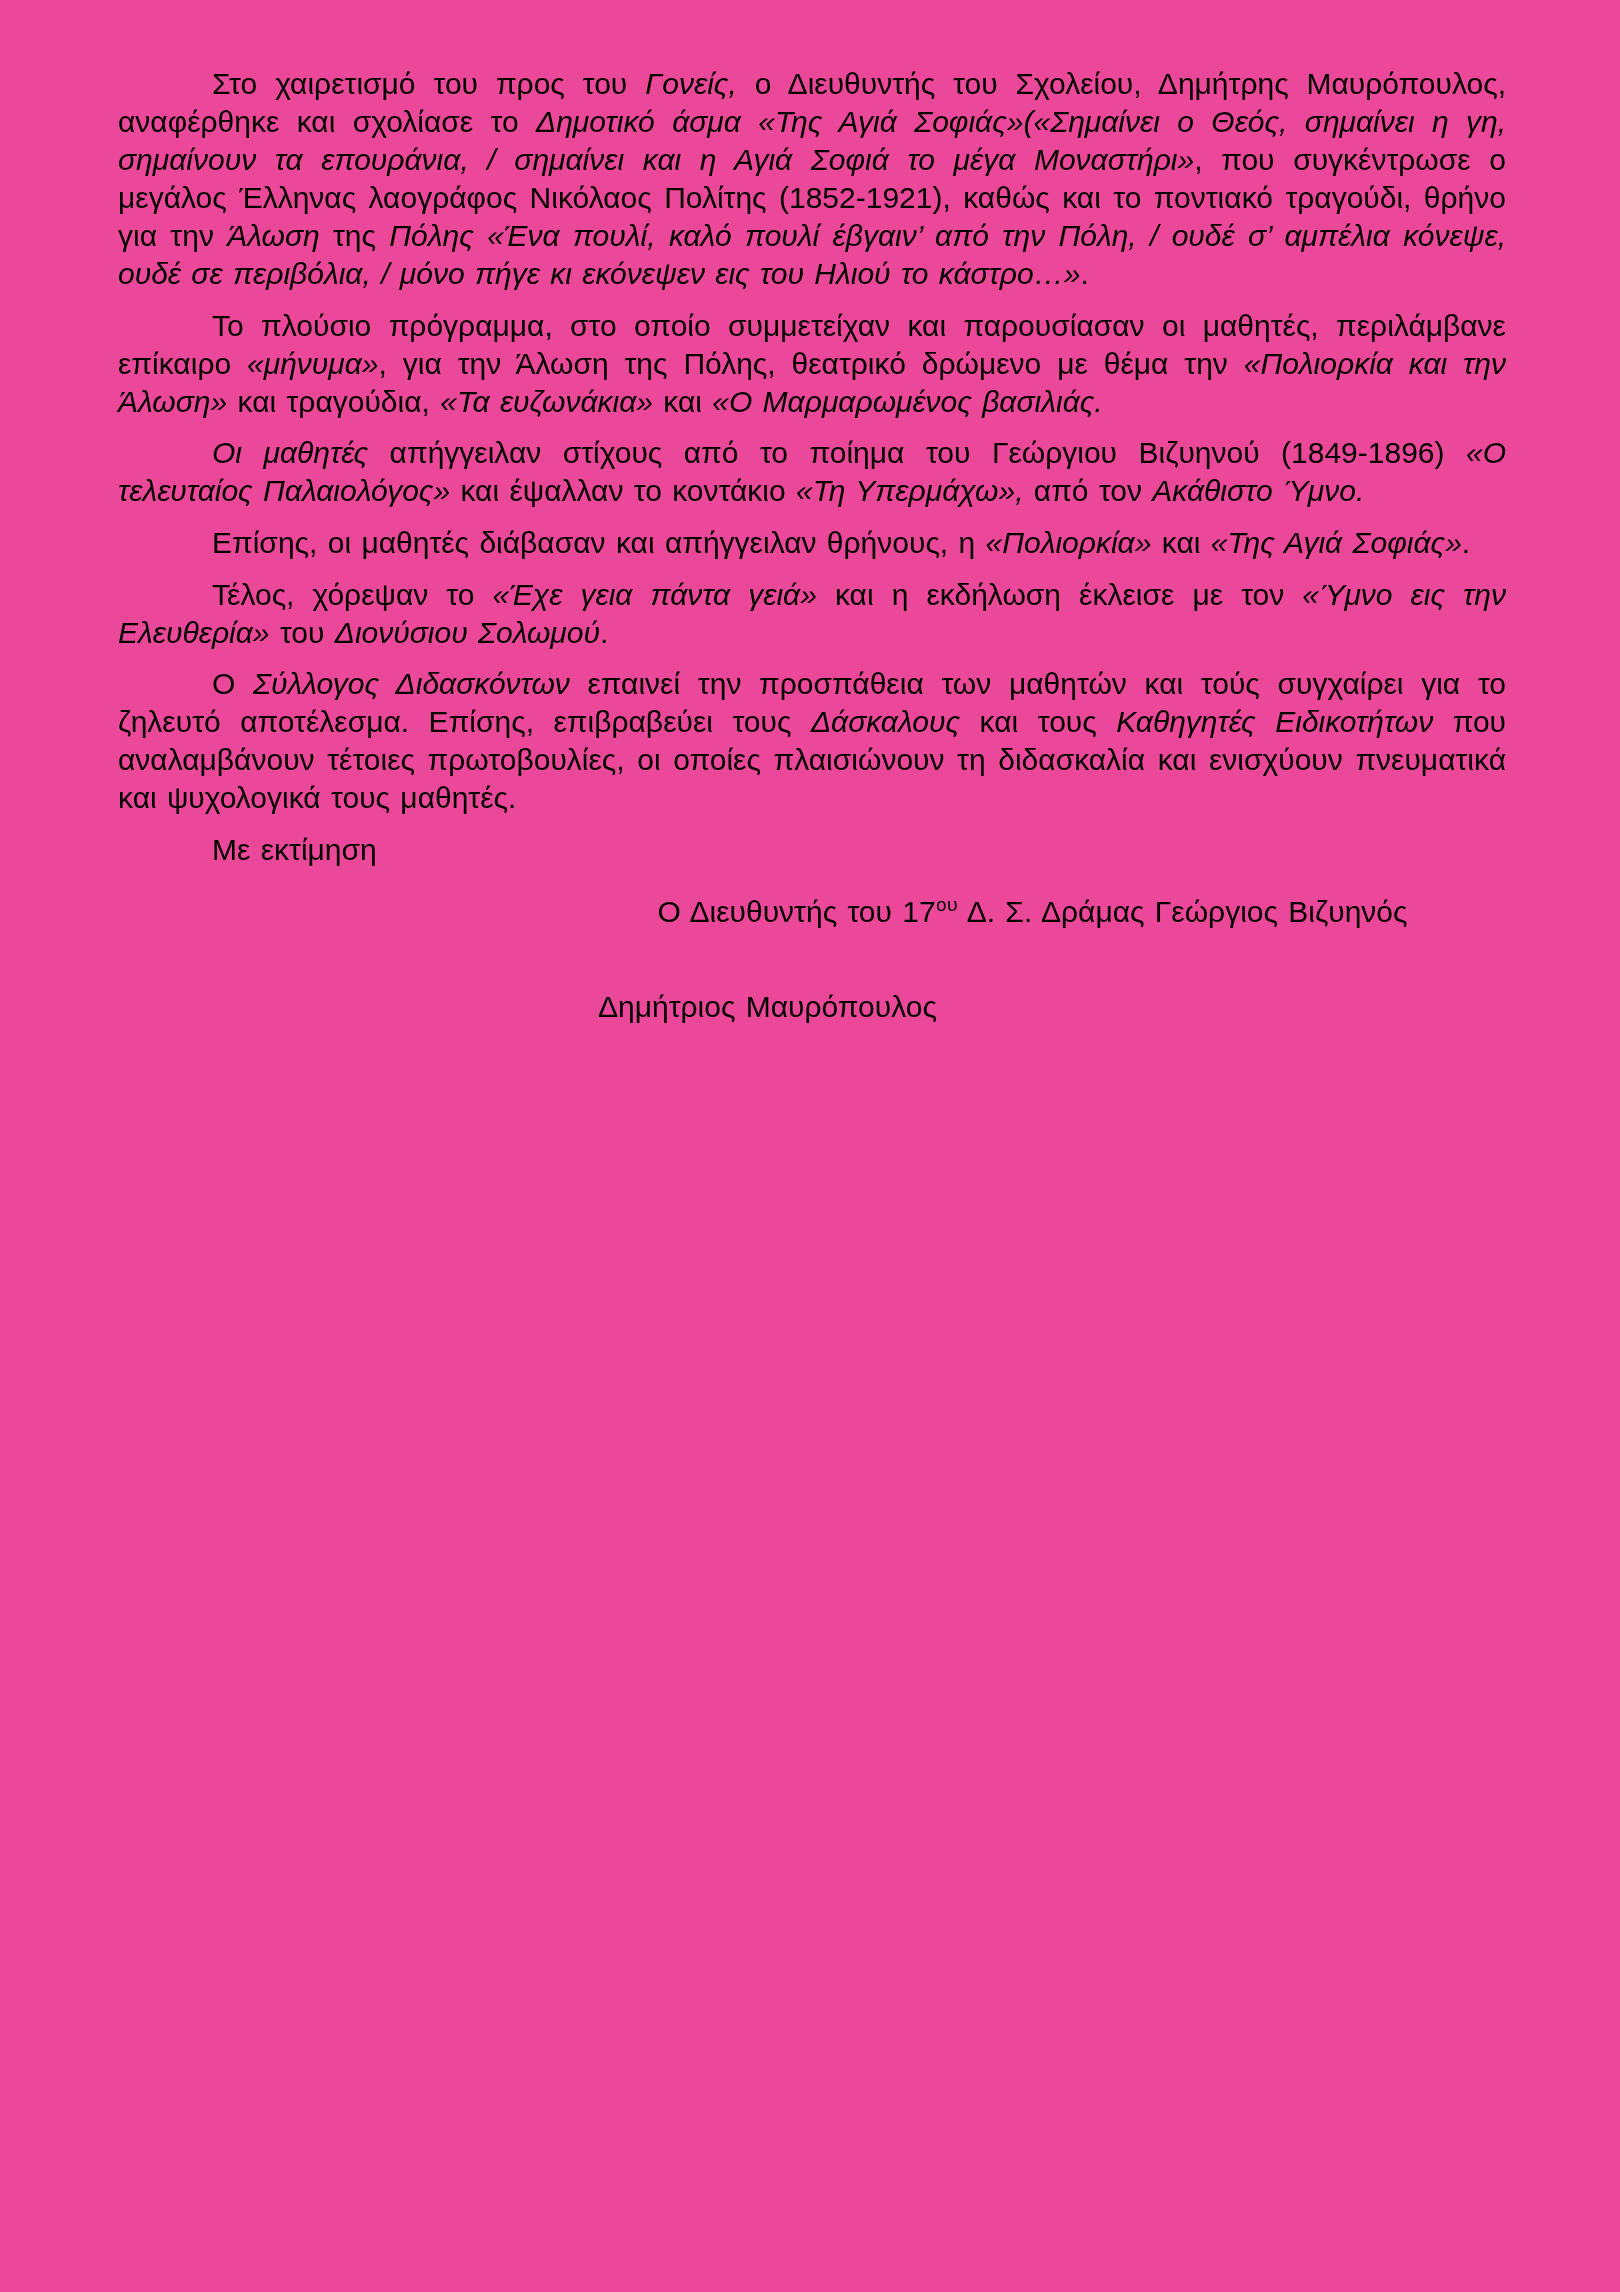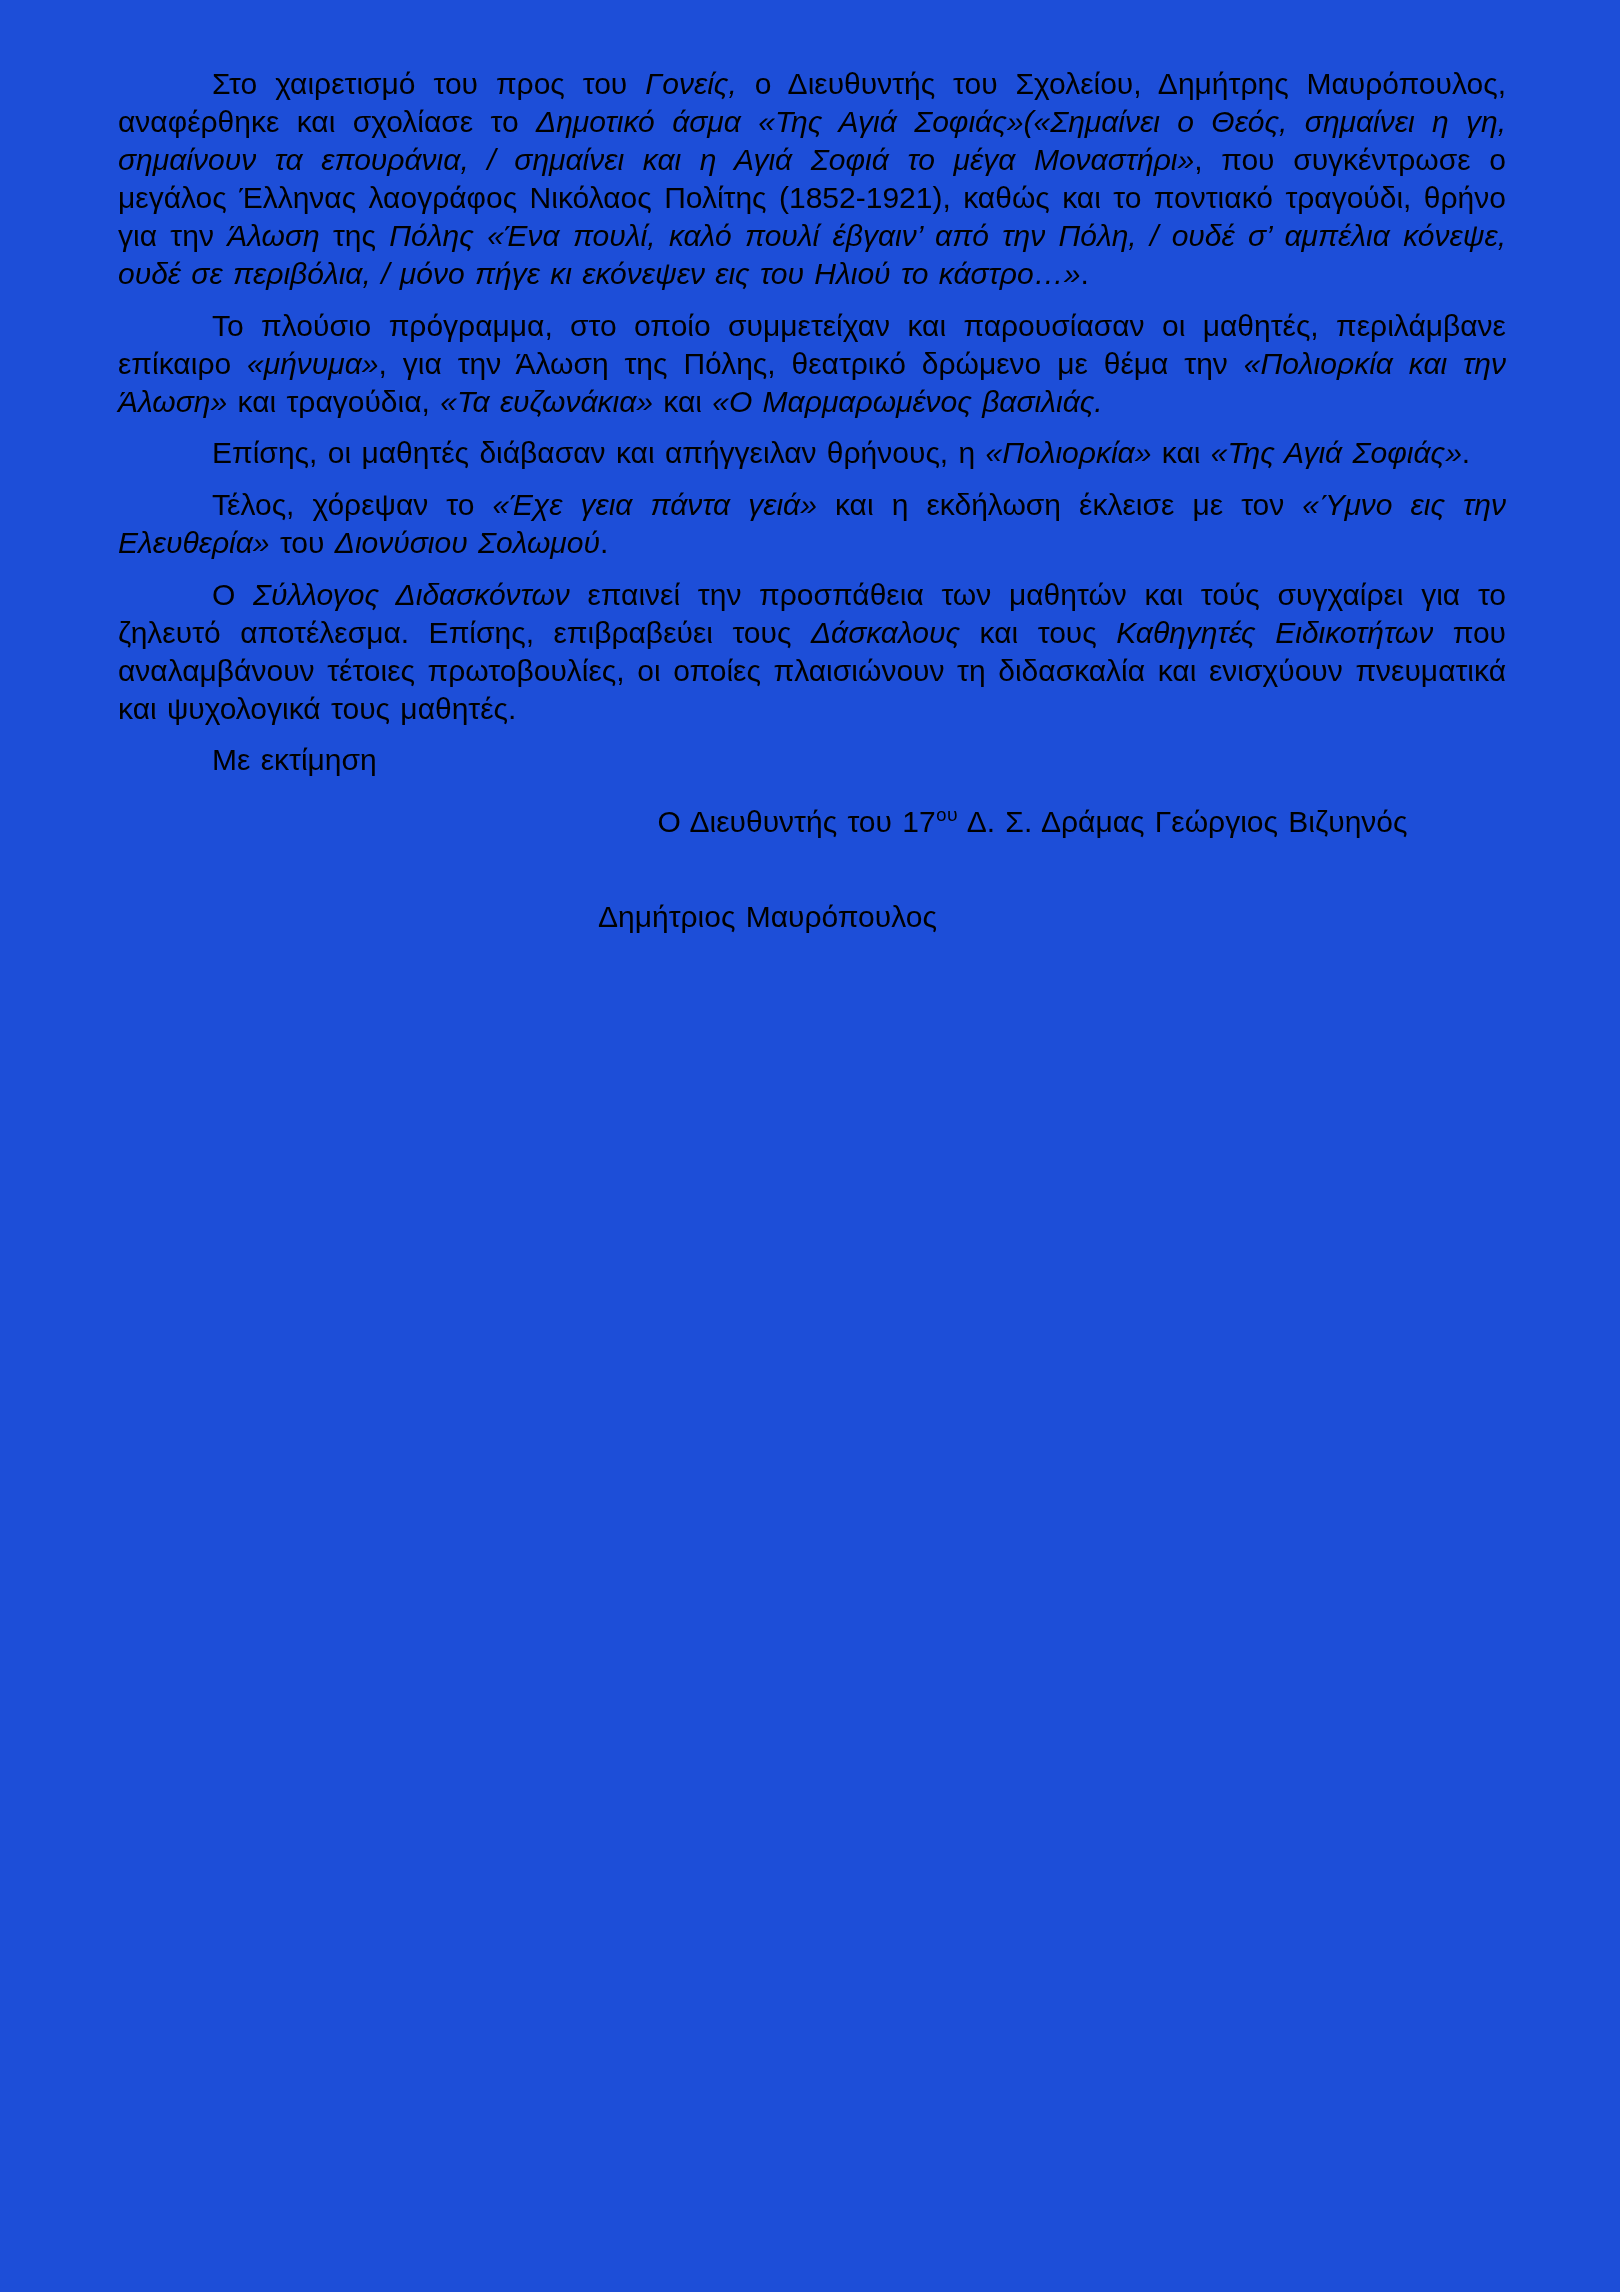--- a/index.html
+++ b/index.html
@@ -5,21 +5,21 @@
   html, body {
     margin: 0;
     padding: 0;
     background: #ffffff;
   }
   .page {
     position: relative;
     box-sizing: border-box;
     width: 1620px;
     height: 2293px;
-    background: #1d4ed8;
+    background: #ec4899;
     color: #000000;
     padding: 65px 114px 0 118px;
     font-family: "Liberation Sans", "DejaVu Sans", sans-serif;
     overflow: hidden;
   }
   .para {
     font-size: 30px;
     line-height: 38px;
     text-align: justify;
     text-indent: 94px;
@@ -50,20 +50,21 @@
     margin-top: 57px;
   }
 </style>
 </head>
 <body>
 
 <div class="page">
   <div>
       <p class="para body"><span>Στο χαιρετισμό του προς του </span><em>Γονείς,</em><span> ο Διευθυντής του Σχολείου, Δημήτρης Μαυρόπουλος, αναφέρθηκε και σχολίασε το </span><em>Δημοτικό άσμα «Της Αγιά Σοφιάς»(«Σημαίνει ο Θεός, σημαίνει η γη, σημαίνουν τα επουράνια, / σημαίνει και η Αγιά Σοφιά το μέγα Μοναστήρι»</em><span>, που συγκέντρωσε ο μεγάλος Έλληνας λαογράφος Νικόλαος Πολίτης (1852-1921), καθώς και το ποντιακό τραγούδι, θρήνο για την </span><em>Άλωση</em><span> της </span><em>Πόλης</em><span> </span><em>«Ένα πουλί, καλό πουλί έβγαιν’ από την Πόλη, / ουδέ σ’ αμπέλια κόνεψε, ουδέ σε περιβόλια, / μόνο πήγε κι εκόνεψεν εις του Ηλιού το κάστρο…»</em><span>.</span></p>
       <p class="para body"><span>Το πλούσιο πρόγραμμα, στο οποίο συμμετείχαν και παρουσίασαν οι μαθητές, περιλάμβανε επίκαιρο </span><em>«μήνυμα»</em><span>, για την Άλωση της Πόλης, θεατρικό δρώμενο με θέμα την </span><em>«Πολιορκία και την Άλωση»</em><span> και τραγούδια, </span><em>«Τα ευζωνάκια»</em><span> και </span><em>«Ο Μαρμαρωμένος βασιλιάς.</em></p>
+      <p class="para body"><em>Οι μαθητές</em><span> απήγγειλαν στίχους από το ποίημα του Γεώργιου Βιζυηνού (1849-1896) </span><em>«Ο τελευταίος Παλαιολόγος»</em><span> και έψαλλαν το κοντάκιο </span><em>«Τη Υπερμάχω»,</em><span> από τον </span><em>Ακάθιστο Ύμνο.</em></p>
       <p class="para body"><span>Επίσης, οι μαθητές διάβασαν και απήγγειλαν θρήνους, η </span><em>«Πολιορκία»</em><span> και </span><em>«Της Αγιά Σοφιάς»</em><span>.</span></p>
       <p class="para body"><span>Τέλος, χόρεψαν το </span><em>«Έχε γεια πάντα γειά»</em><span> και η εκδήλωση έκλεισε με τον </span><em>«Ύμνο εις την Ελευθερία»</em><span> του </span><em>Διονύσιου Σολωμού</em><span>.</span></p>
       <p class="para body"><span>Ο </span><em>Σύλλογος Διδασκόντων</em><span> επαινεί την προσπάθεια των μαθητών και τούς συγχαίρει για το ζηλευτό αποτέλεσμα. Επίσης, επιβραβεύει τους </span><em>Δάσκαλους</em><span> και τους </span><em>Καθηγητές Ειδικοτήτων</em><span> που αναλαμβάνουν τέτοιες πρωτοβουλίες, οι οποίες πλαισιώνουν τη διδασκαλία και ενισχύουν πνευματικά και ψυχολογικά τους μαθητές.</span></p>
       <p class="para closing"><span>Με εκτίμηση</span></p>
       <p class="para signature-line"><span>Ο Διευθυντής του 17</span><sup>ου</sup><span> Δ. Σ. Δράμας Γεώργιος Βιζυηνός</span></p>
       <p class="para signature-name"><span>Δημήτριος Μαυρόπουλος</span></p>
     </div>
 </div>
 
 

